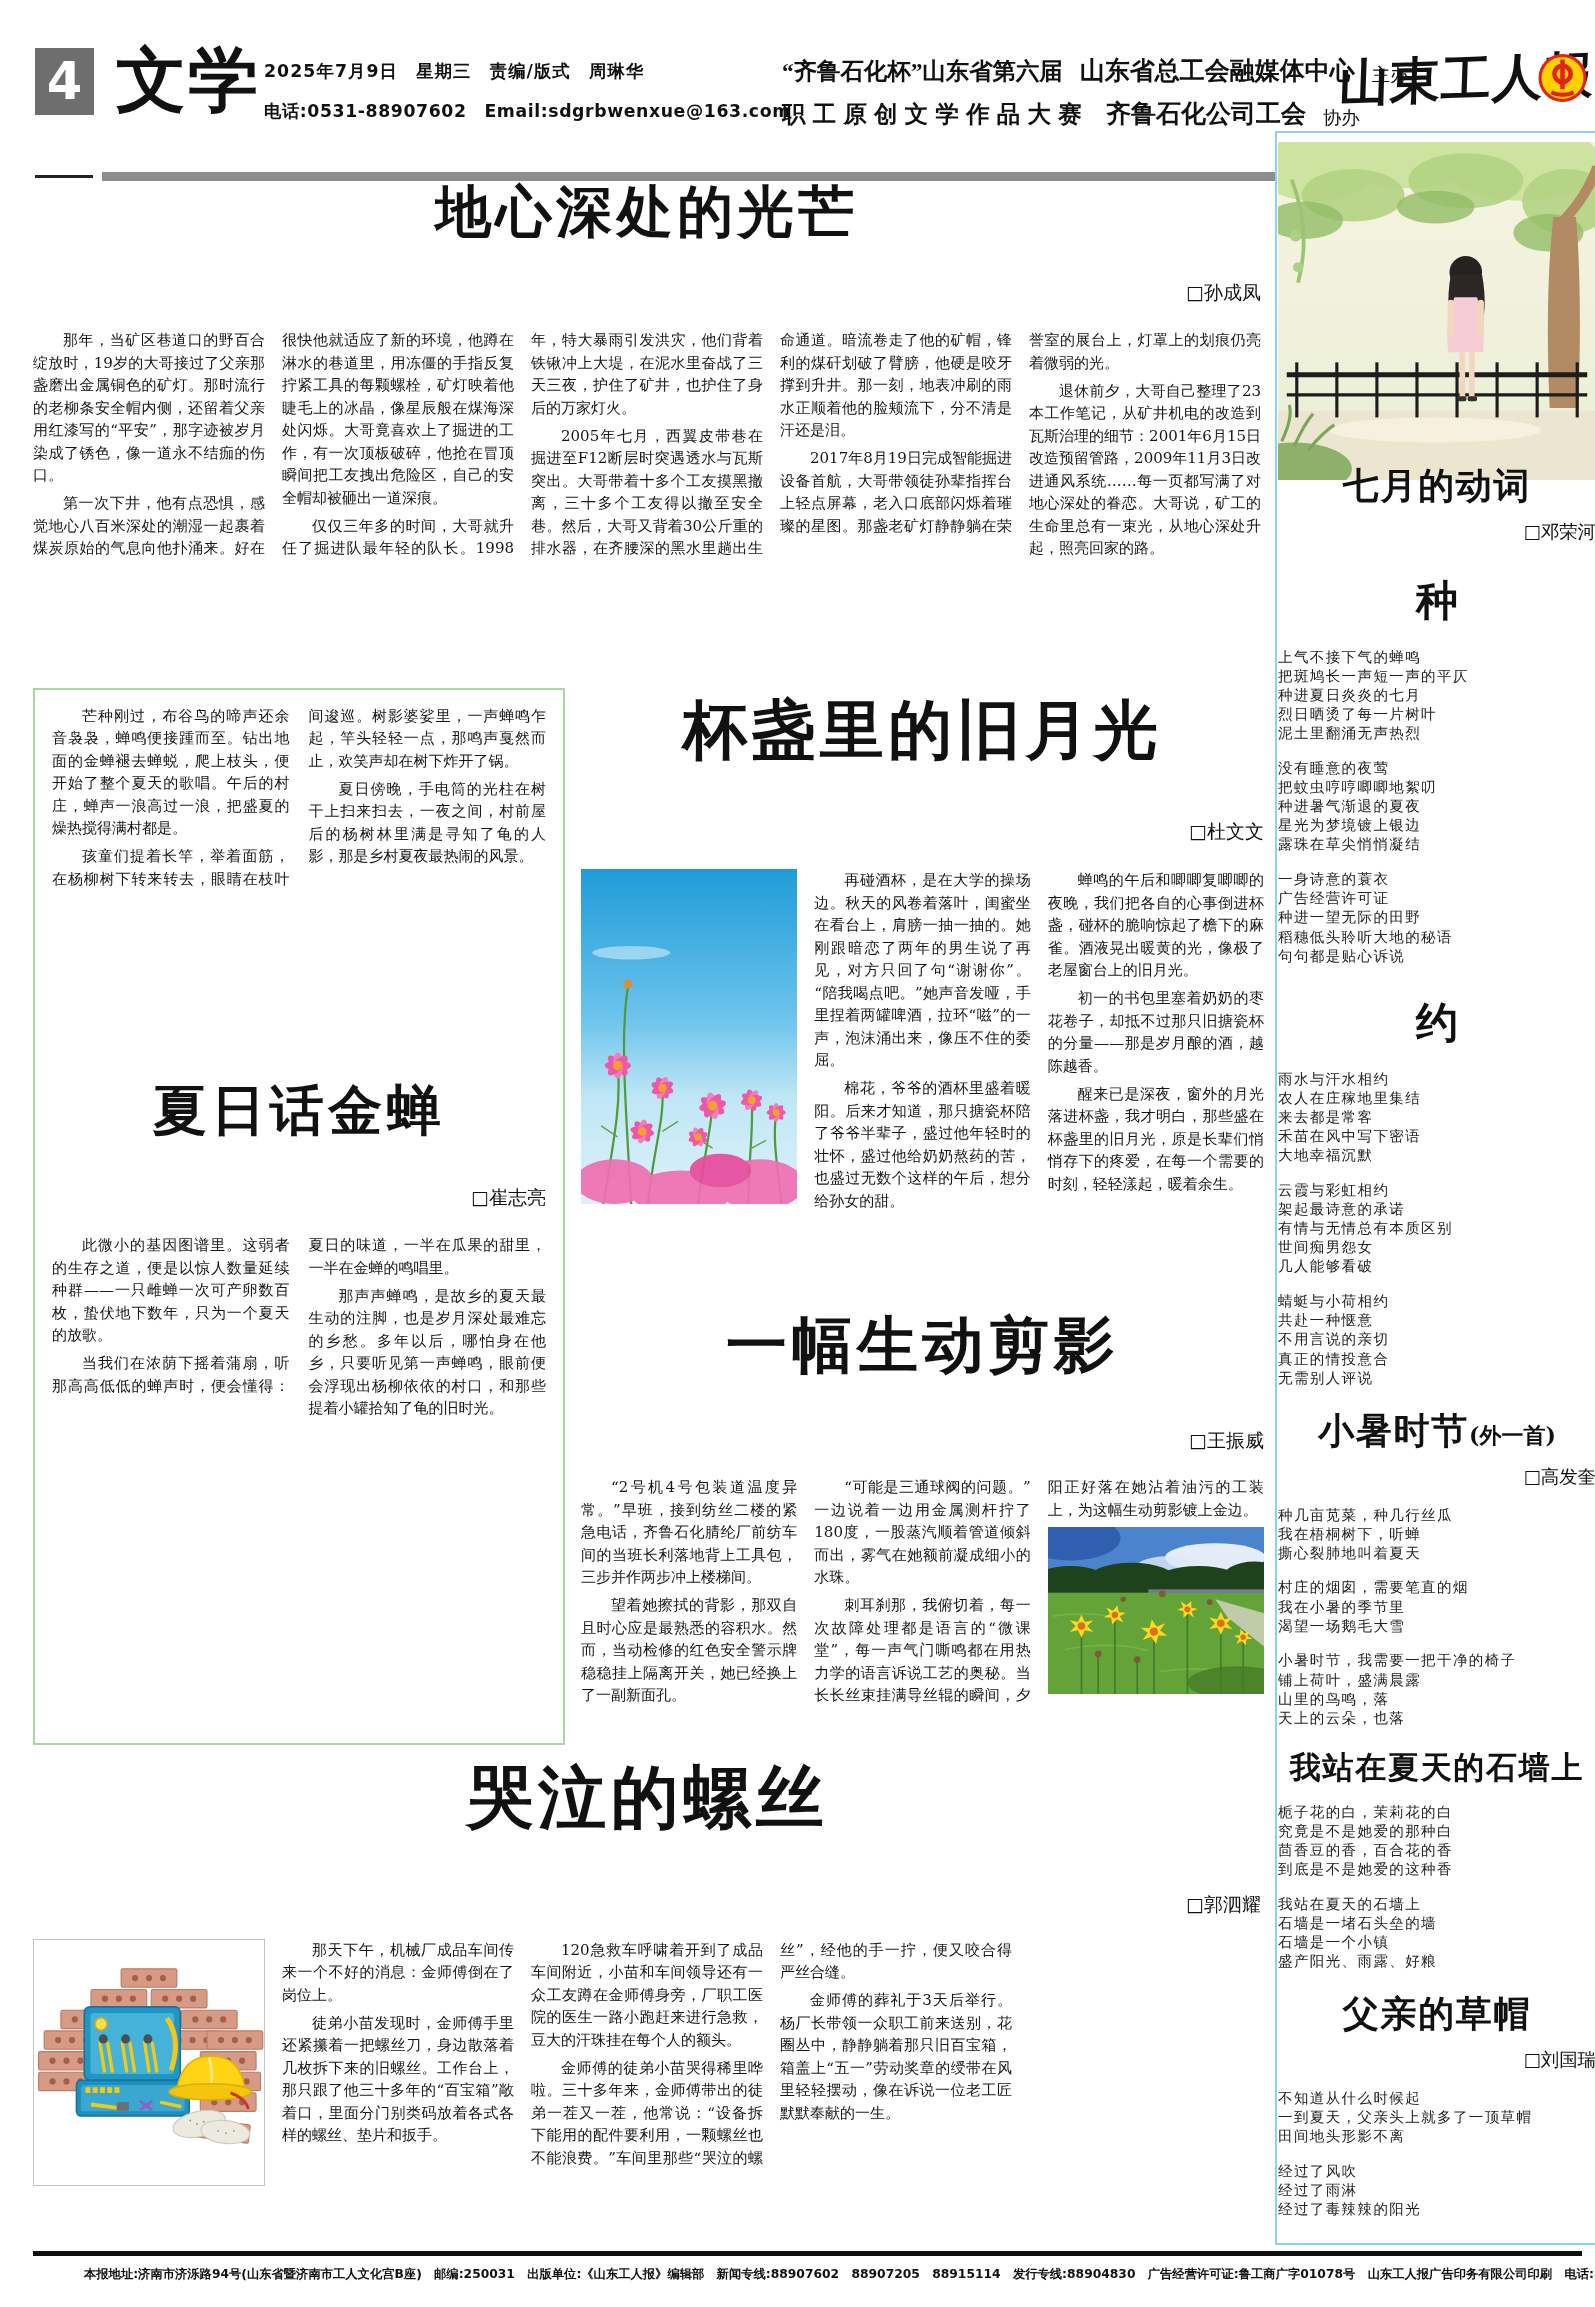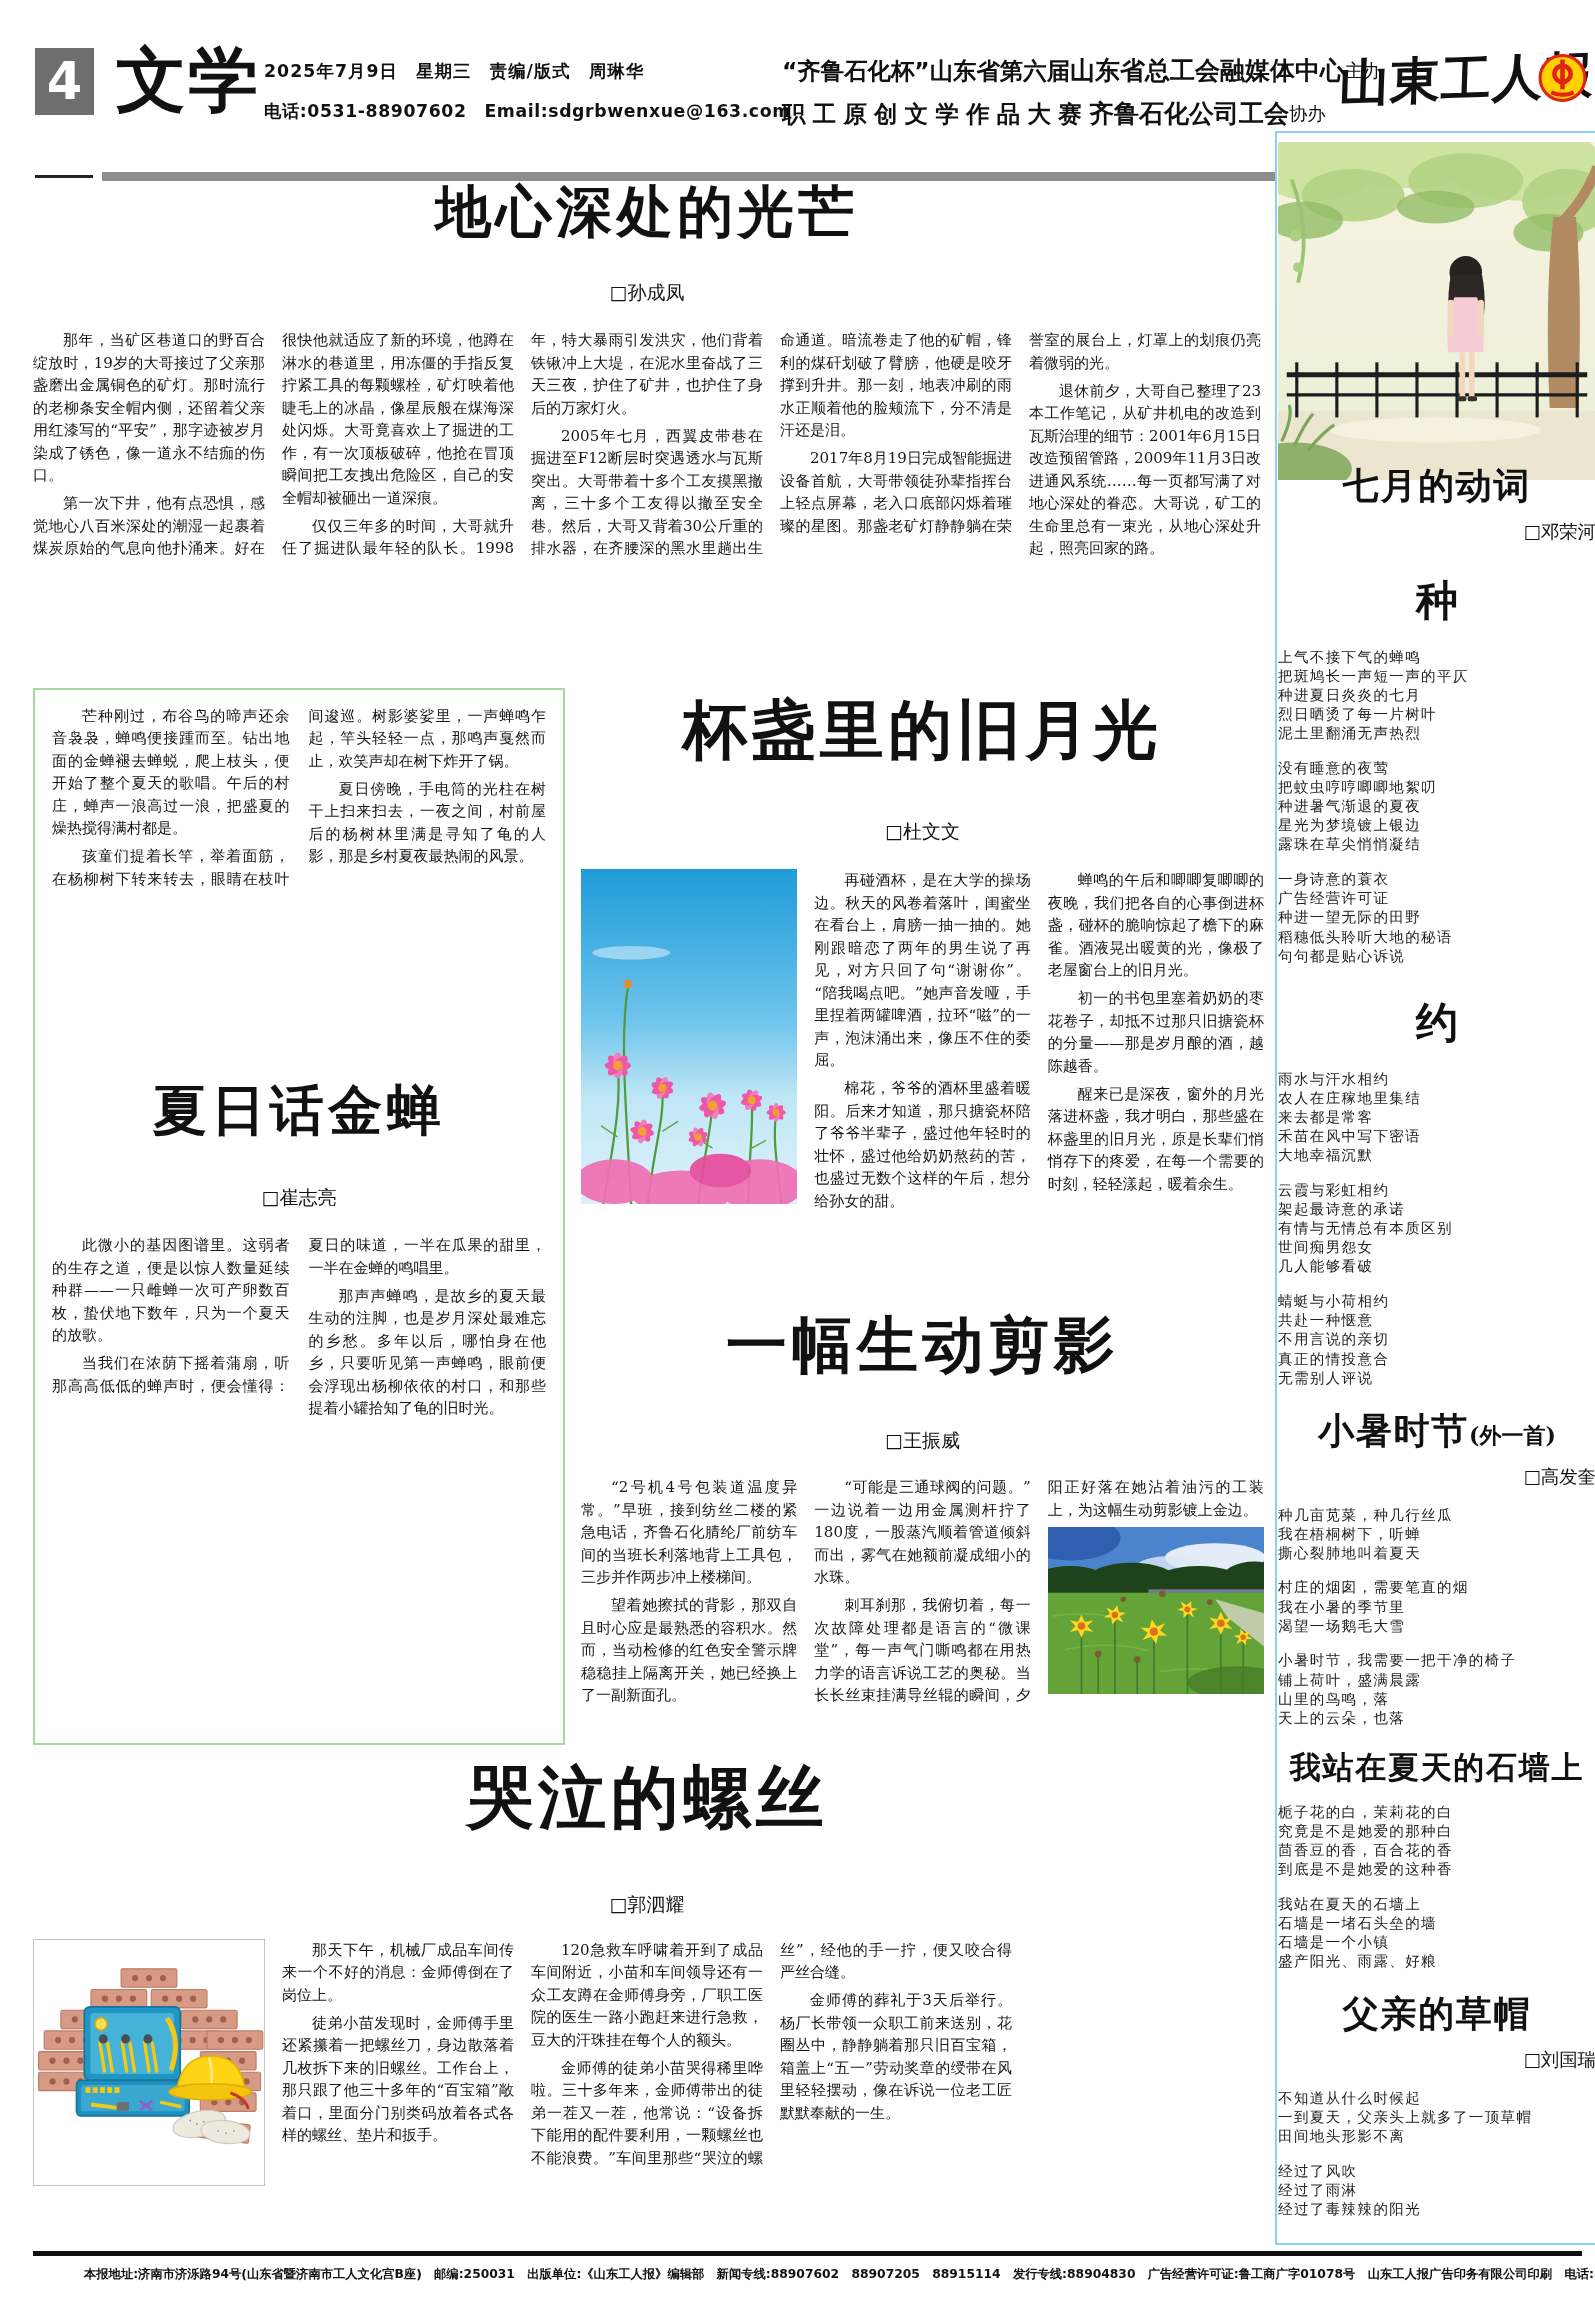--- a/index.html
+++ b/index.html
@@ -8,33 +8,33 @@
 
   
   .mh-num{position:absolute;left:35px;top:48px;width:59px;height:67px;background:#6e6e6e;color:#fff;
           font:bold 51px/67px "DejaVu Sans","Liberation Sans",sans-serif;text-align:center;}
   .mh-num-line{position:absolute;left:35px;top:175px;width:58px;height:3.3px;background:#222;}
   .mh-section{position:absolute;left:116px;top:45px;font-weight:bold;font-size:70px;line-height:1;letter-spacing:2.2px;}
   .mh-info{position:absolute;left:264px;top:59px;font-family:"DejaVu Sans","Liberation Sans",sans-serif;}
   .mh-info .l1{font-size:17.3px;font-weight:bold;letter-spacing:1.1px;}
   .mh-info .l2{font-size:17.3px;font-weight:bold;margin-top:15.6px;letter-spacing:0.6px;}
   .mh-comp{position:absolute;left:782px;top:54px;font-family:"DejaVu Sans","Liberation Sans",sans-serif;}
-  .mh-comp .row{display:flex;align-items:center;margin-bottom:10px;}
+  .mh-comp .row{display:flex;align-items:flex-end;gap:17px;margin-bottom:10px;font-family:Liberation Serif, serif;}
   .comp-name{font-size:23.4px;font-weight:bold;}
   .comp-name.sp{letter-spacing:7.3px;}
   .comp-org{font-size:25px;font-weight:bold;}
   .comp-role{font-size:18.4px;}
   .mh-brand{position:absolute;left:1339px;top:54px;font-size:50px;font-weight:bold;line-height:1;
             transform:rotate(-2deg) skewX(-4deg);letter-spacing:1.1px;}
   .mh-logo{position:absolute;left:1537px;top:49px;width:51px;height:58px;}
   .mh-bar{position:absolute;left:102px;top:172px;width:1481px;height:9px;background:#8d8d8d;}
 
   
   .headline{font-weight:bold;text-align:center;letter-spacing:4.5px;line-height:1.1;}
-  .byline{text-align:center;font-family:"DejaVu Sans","Liberation Sans",sans-serif;font-size:19px;color:#111;}
+  .byline{text-align:right;font-family:"DejaVu Sans","Liberation Sans",sans-serif;font-size:19px;color:#111;}
   .cols{text-align:justify;font-size:15px;line-height:1.5;color:#161616;overflow:hidden;}
   .para{text-indent:2em;margin:0 0 5.6px 0;}
   figure{margin:0;break-inside:avoid;}
   figure svg{display:block;width:100%;height:100%;}
 
   .a1{position:absolute;left:33px;top:143px;width:1228px;}
   .a1 .headline{font-size:56px;}
   .a1 .byline{margin-top:19px;}
   .a1-body{margin-top:23.4px;height:362px;column-count:5;column-gap:17px;}
 

